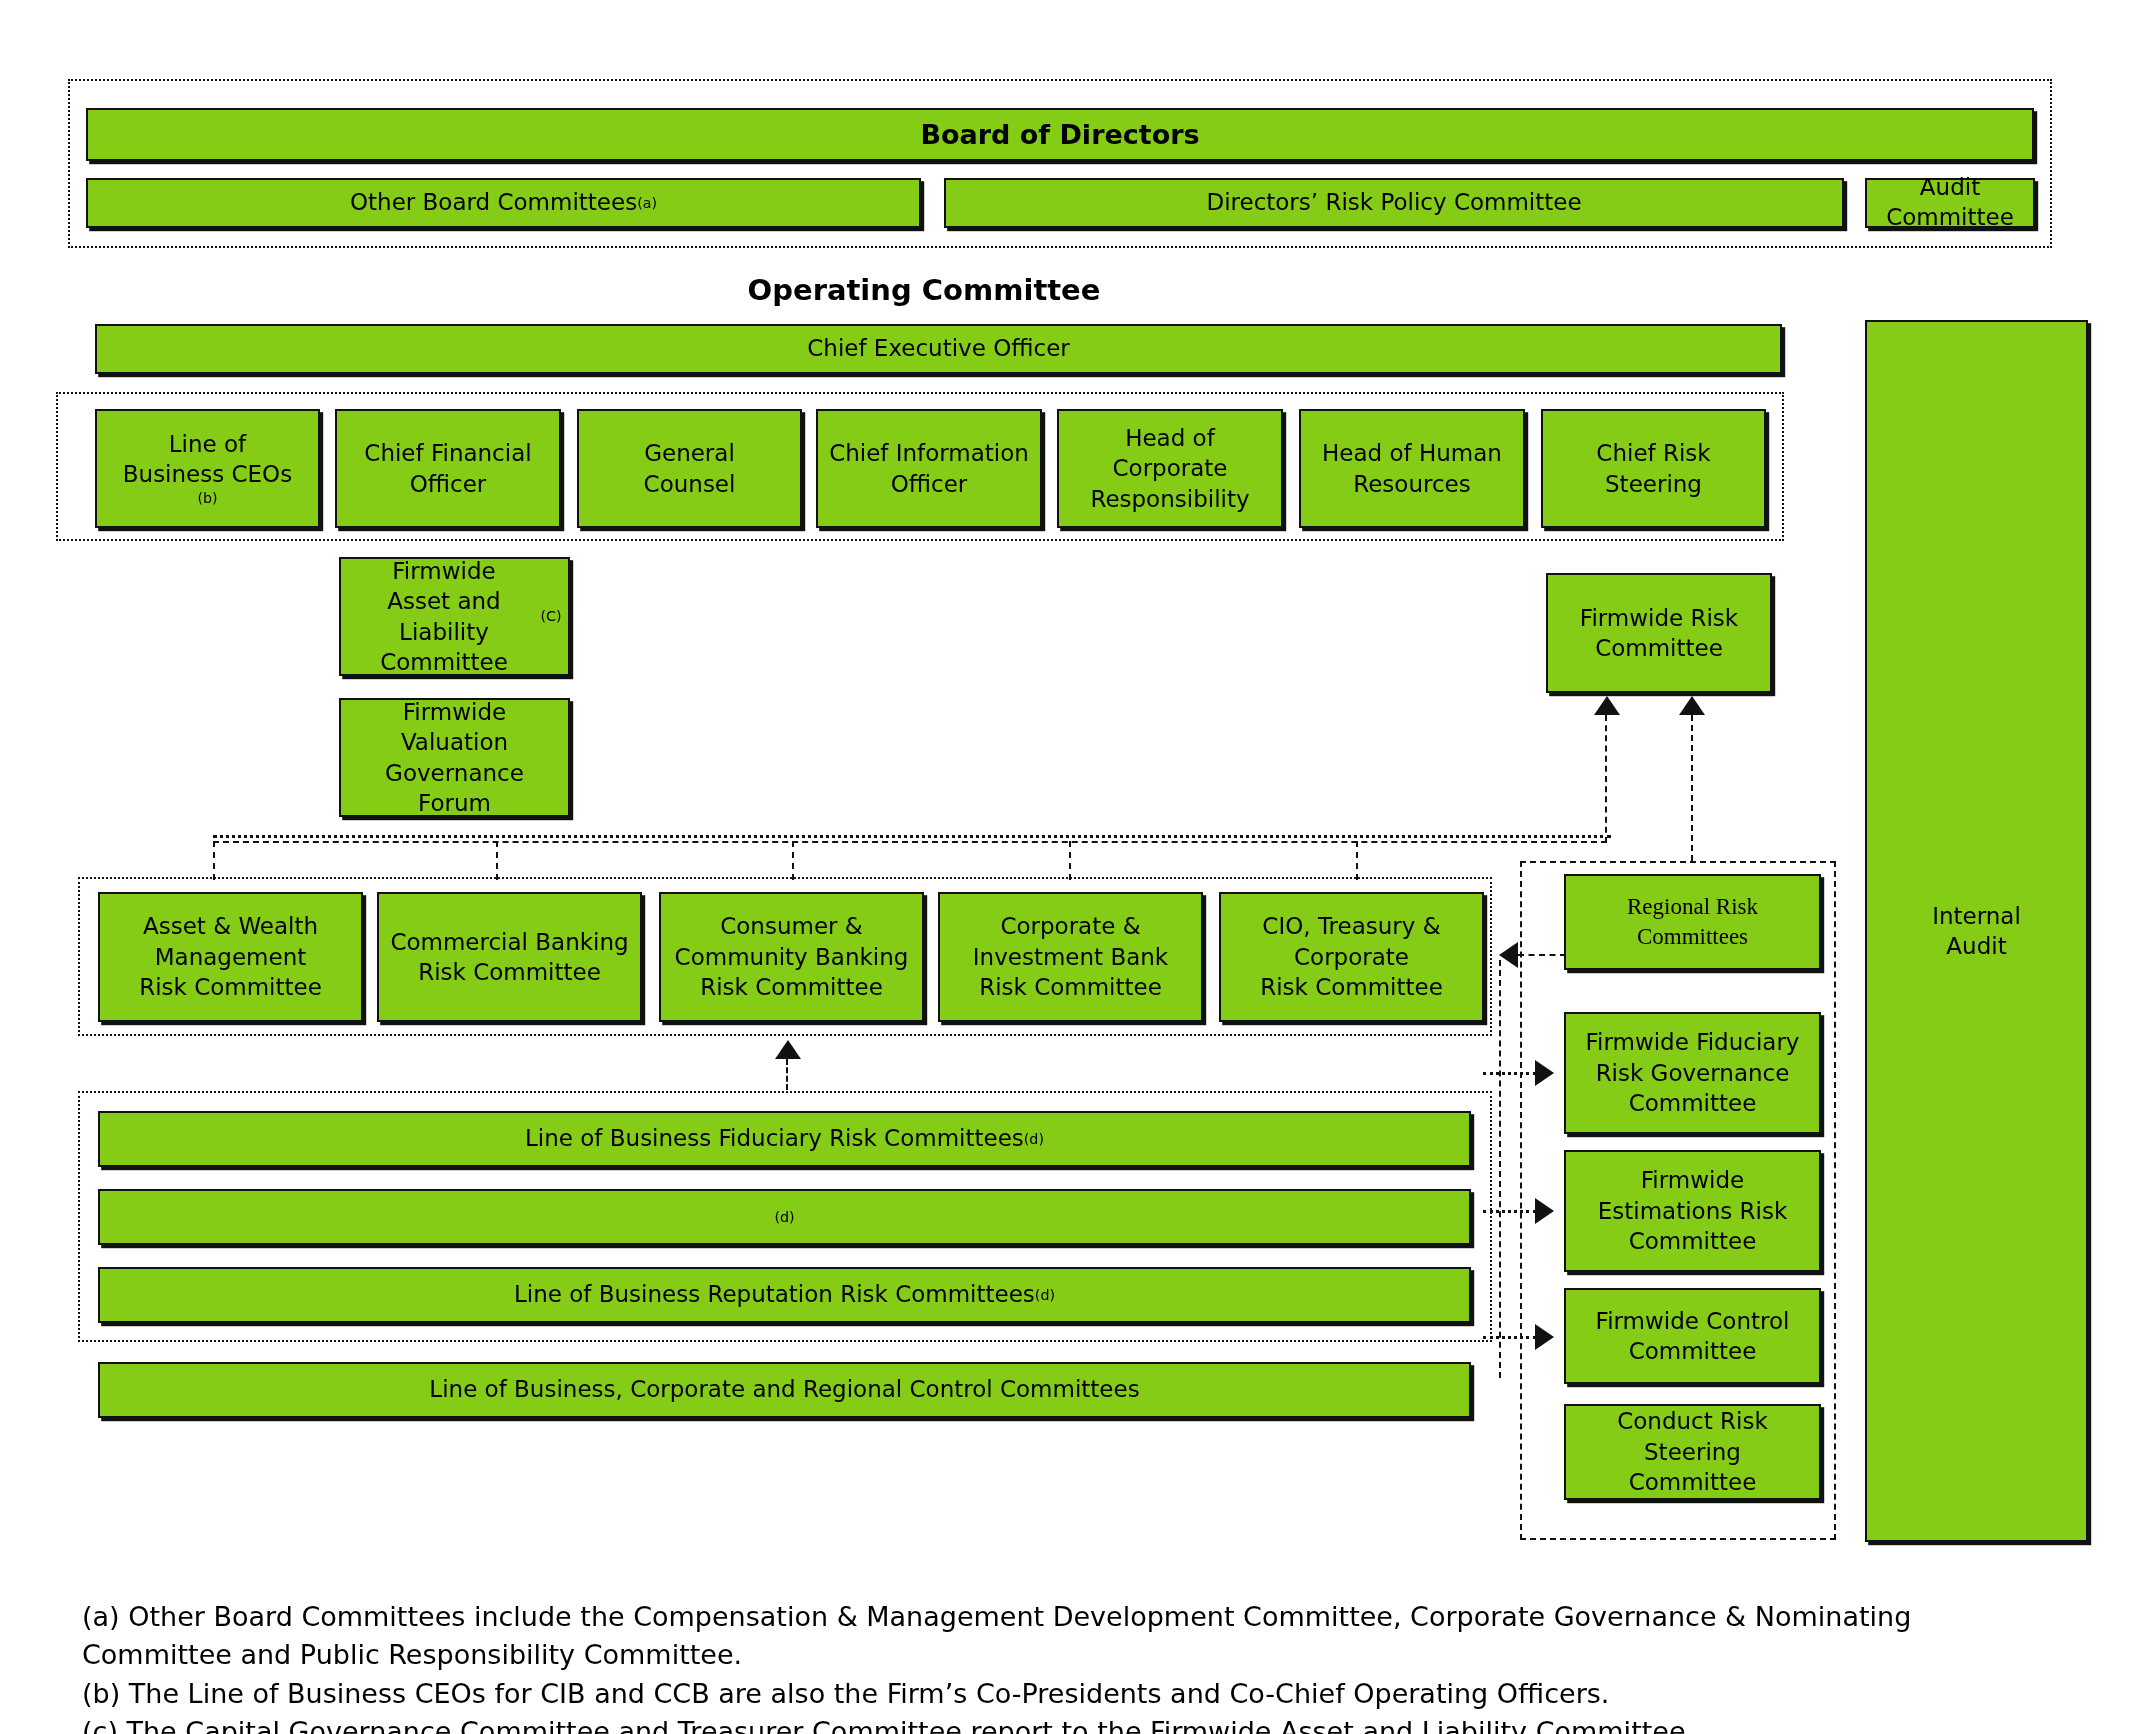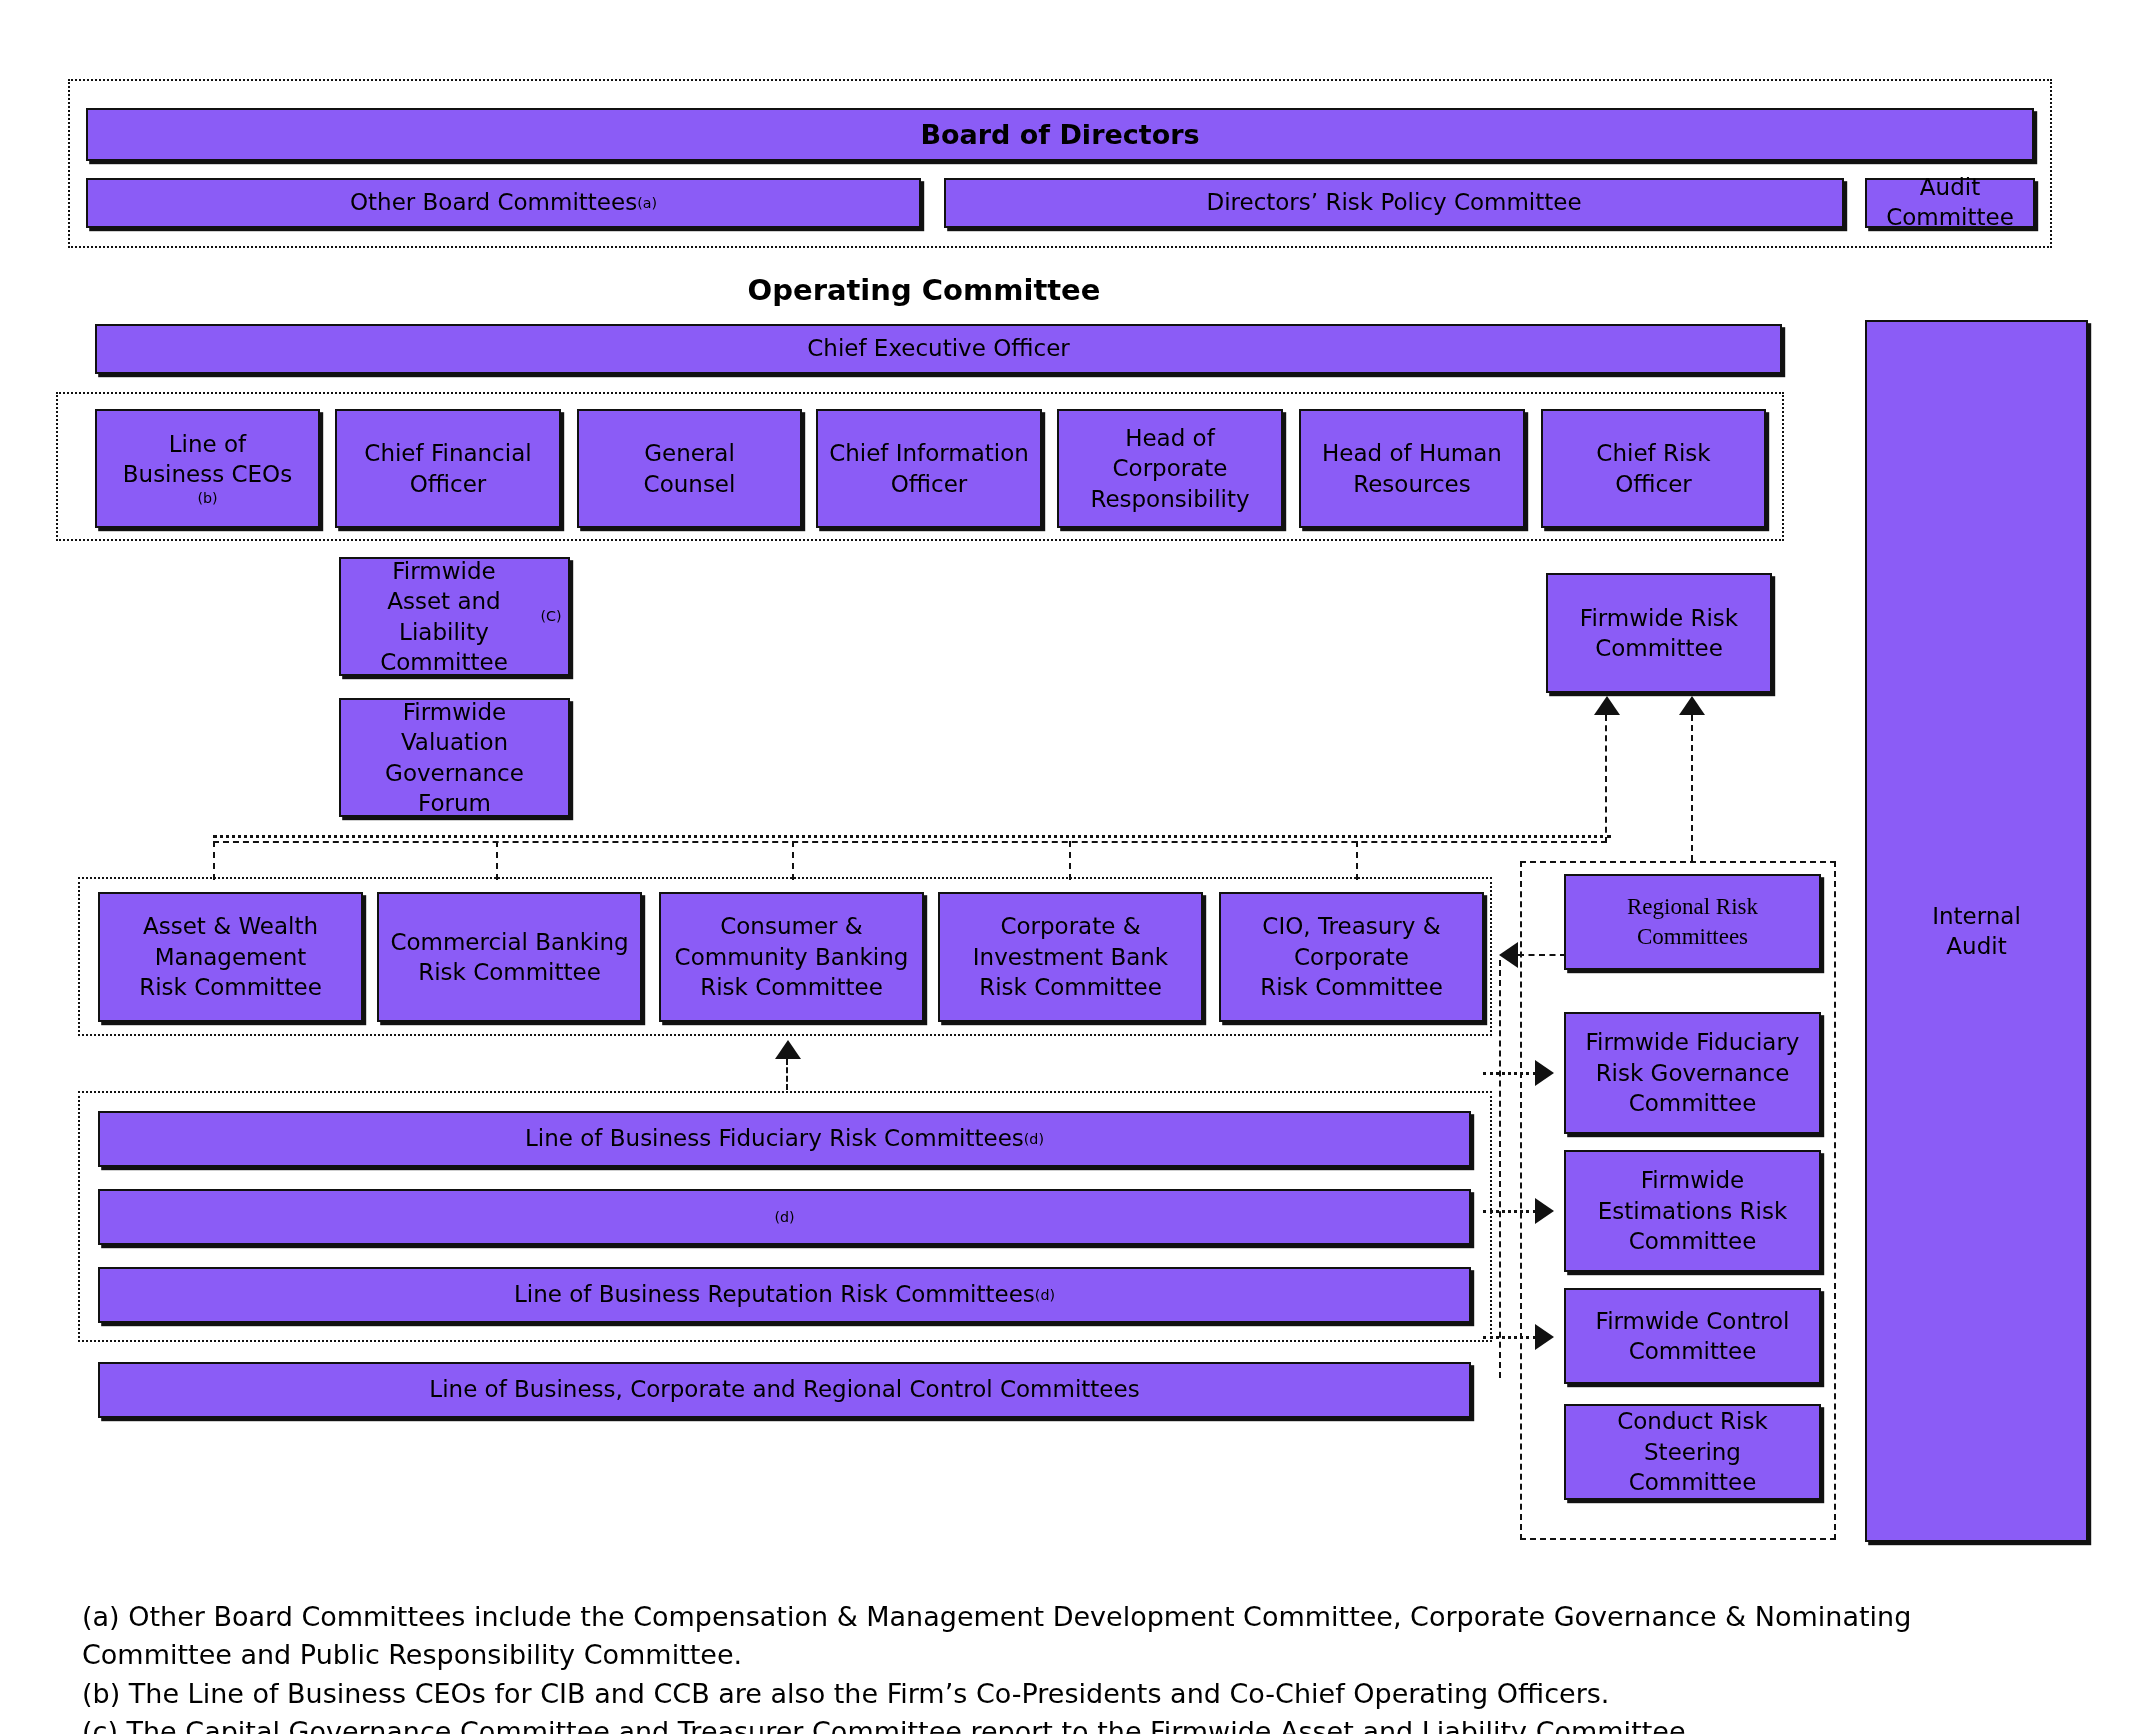--- a/index.html
+++ b/index.html
@@ -12,21 +12,21 @@
     font-family: "DejaVu Sans", "Liberation Sans", sans-serif;
     color: #000;
     position: relative;
     overflow: hidden;
   }
   #stage { position: absolute; left:0; top:0; width:2129px; height:1735px; }
 
   
   .box {
     position: absolute;
-    background: #8b5cf6;
+    background: #84cc16;
     border: 2.4px solid #111111;
     box-shadow: 3.2px 3.2px 0 0 #111111;
     display: flex;
     align-items: center;
     justify-content: center;
     text-align: center;
     line-height: 1.30;
     font-size: 23px;
     padding: 3.2px 6.4px;
     white-space: pre-line;
@@ -120,21 +120,21 @@
   <div class="box tall" style="left:577px; top:409px; width:225px; height:119px;">General
 Counsel</div>
   <div class="box tall" style="left:816px; top:409px; width:226px; height:119px;">Chief Information
 Officer</div>
   <div class="box tall" style="left:1057px; top:409px; width:226px; height:119px;">Head of
 Corporate
 Responsibility</div>
   <div class="box tall" style="left:1299px; top:409px; width:226px; height:119px;">Head of Human
 Resources</div>
   <div class="box tall" style="left:1541px; top:409px; width:225px; height:119px;">Chief Risk
-Officer</div>
+Steering</div>
 
   <div class="box tall" style="left:339px; top:557px; width:231px; height:119px;">
     <span>Firmwide
 Asset and Liability
 Committee</span><sup>(C)</sup>
   </div>
 
   <div class="box tall" style="left:339px; top:698px; width:231px; height:119px;">Firmwide
 Valuation
 Governance Forum</div>

